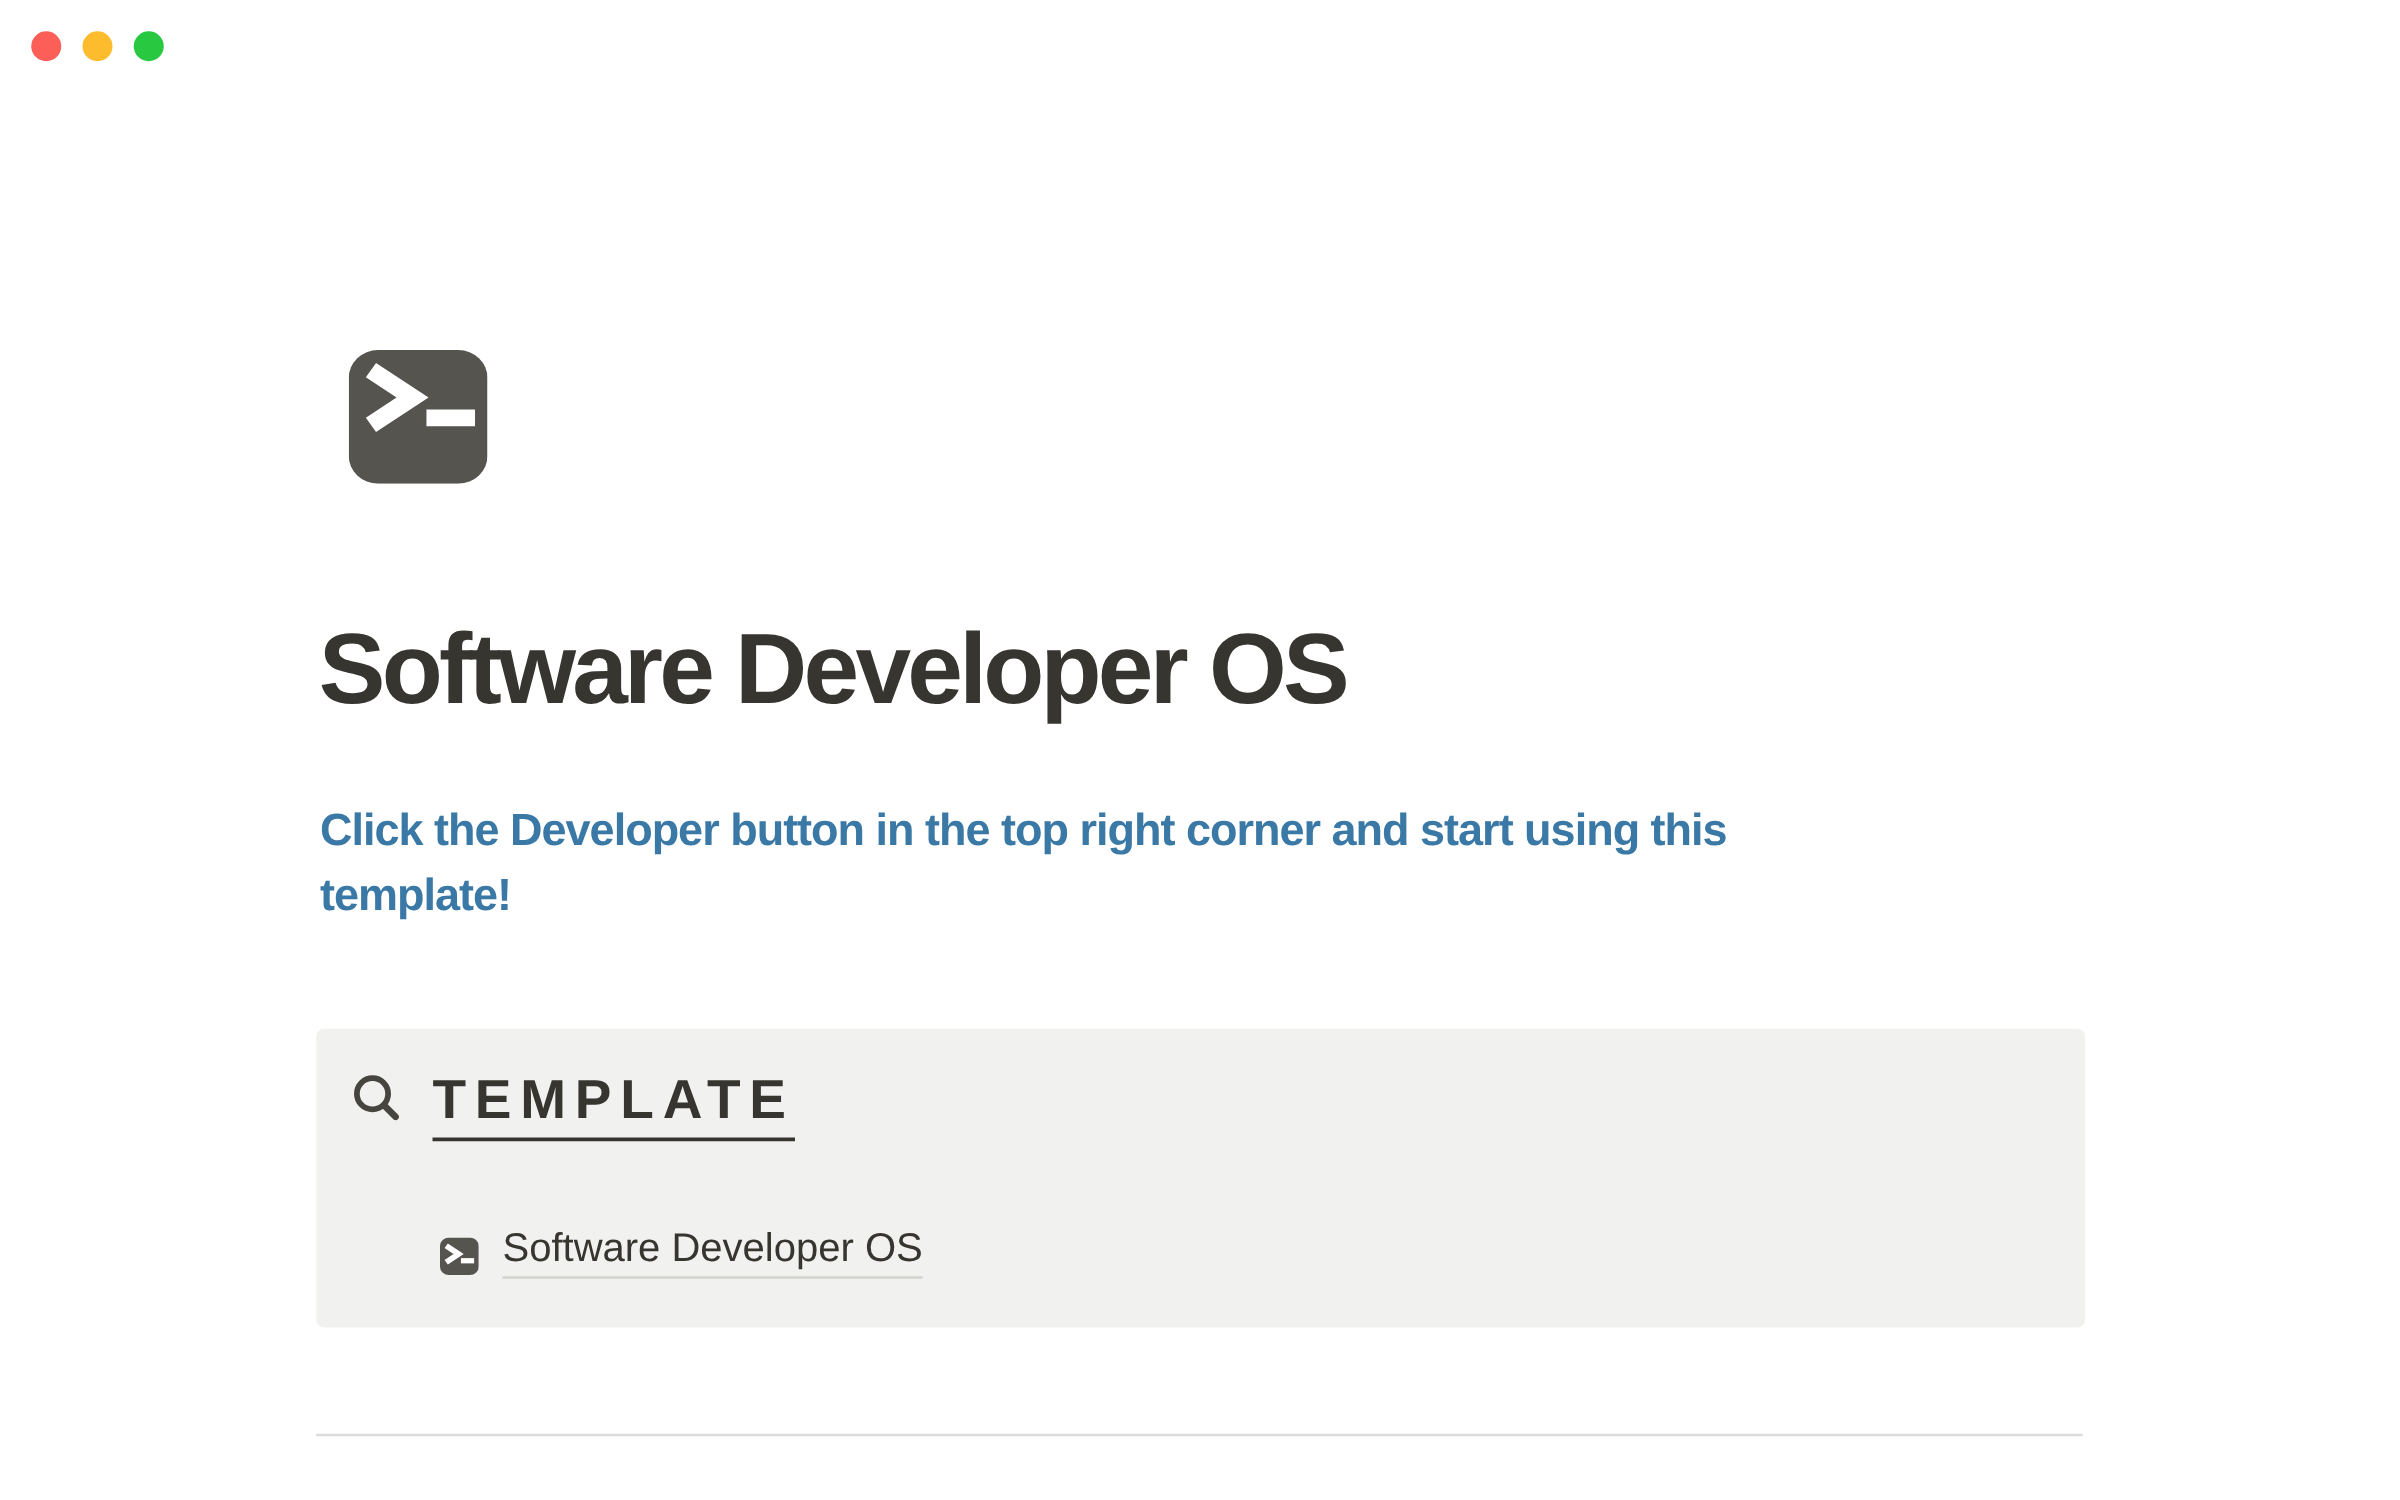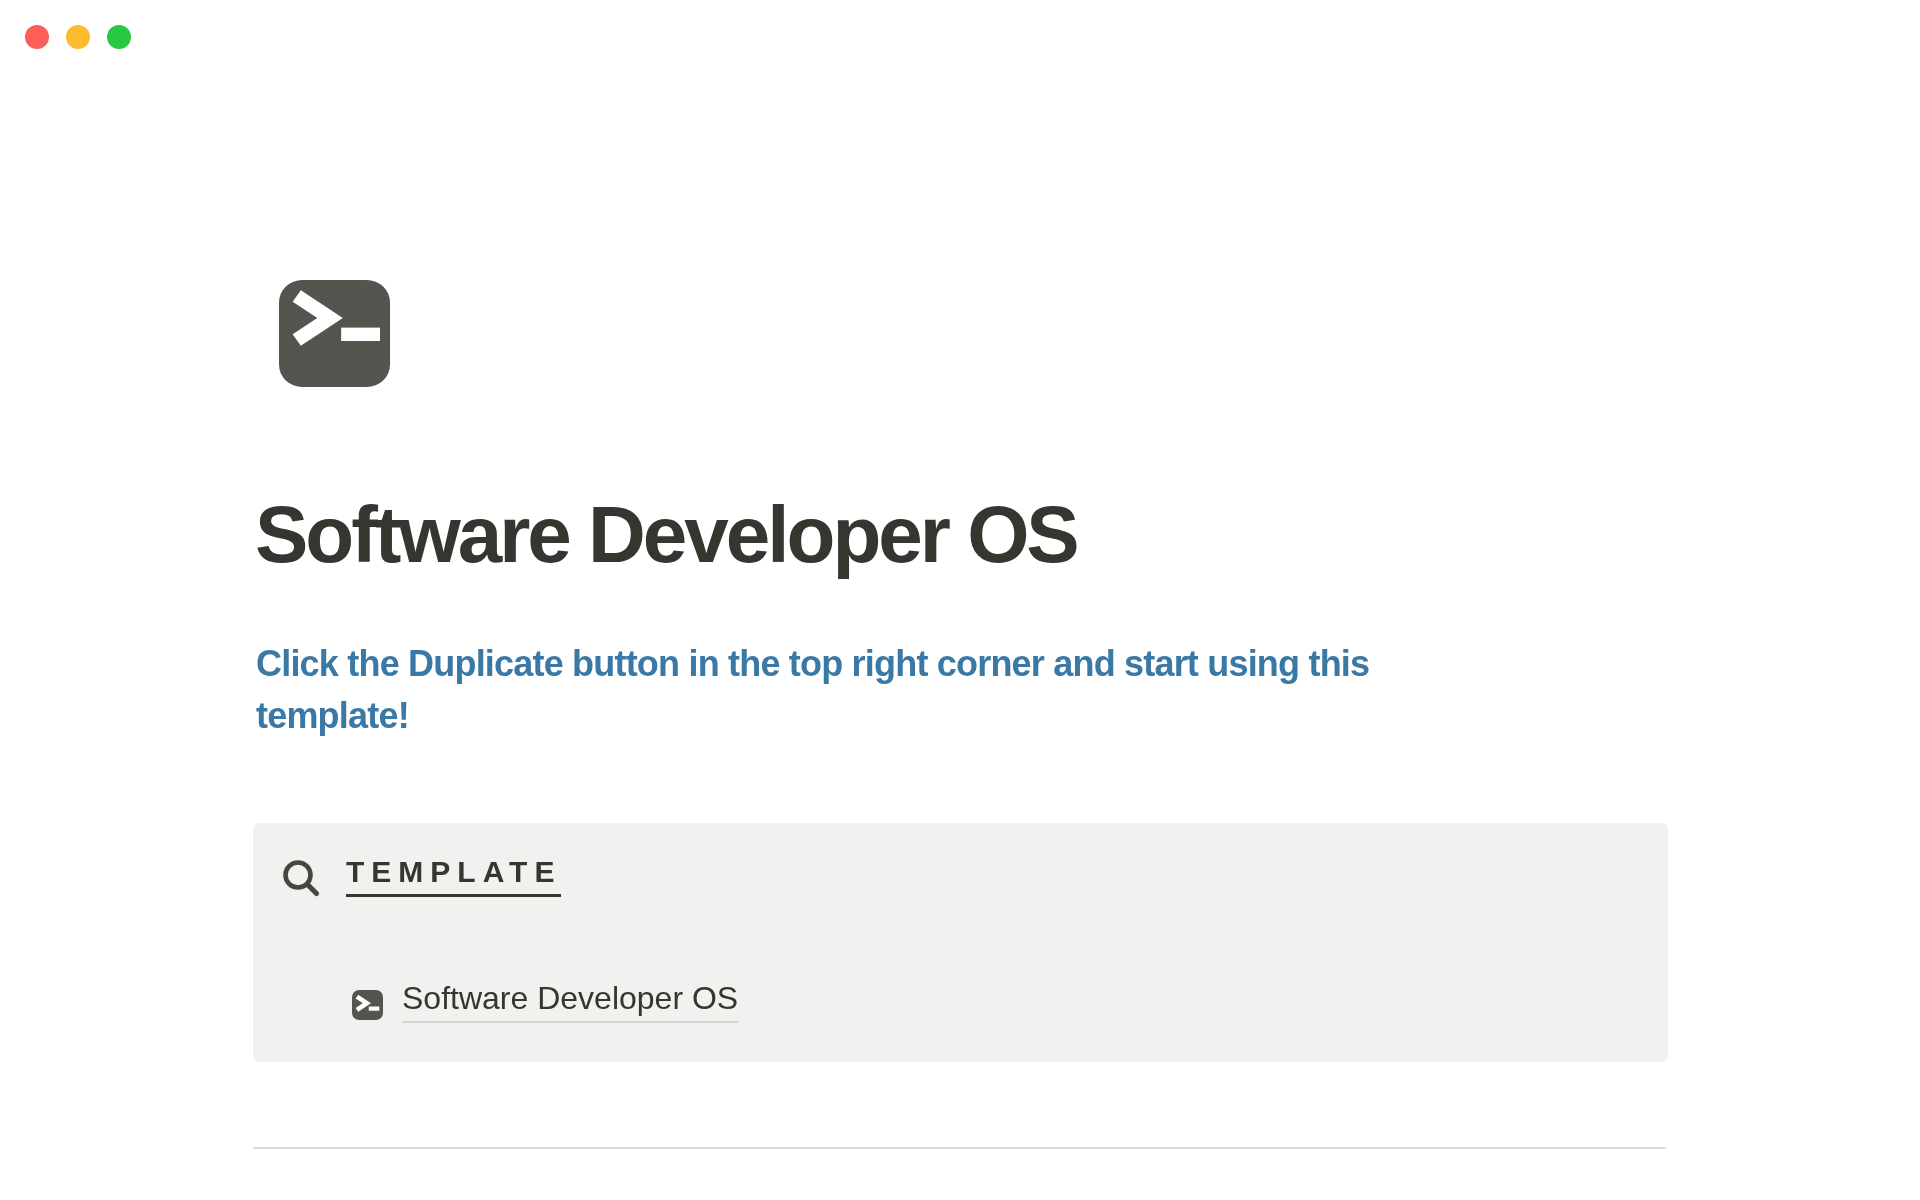--- a/index.html
+++ b/index.html
@@ -60,21 +60,21 @@
   }
   .search-icon {
     position: absolute; left: 27px; top: 34px;
     width: 42px; height: 42px;
   }
   .search-icon svg { width: 100%; height: 100%; display: block; }
 
   .template-heading {
     position: absolute; left: 93px; top: 32px;
     display: inline-block;
-    font-size: 30px; font-weight: 700;
+    font-size: 44px; font-weight: 700;
     letter-spacing: 7px;
     color: #37352F;
     padding-bottom: 5px;
     border-bottom: 3px solid #37352F;
   }
 
   .template-link-row {
     position: absolute; left: 99px; top: 160px;
     display: flex; align-items: center; gap: 19px;
     cursor: pointer;
@@ -111,21 +111,21 @@
 <div class="page-icon">
   <svg viewBox="0 0 100 100" preserveAspectRatio="none" aria-hidden="true">
     <rect x="0" y="0" width="100" height="100" rx="21" fill="#56544F"></rect>
     <path d="M 16 15 L 46 35.5 L 16 56" fill="none" stroke="#FFFFFF" stroke-width="13" stroke-linejoin="miter" stroke-linecap="butt"></path>
     <rect x="56" y="44.5" width="35" height="12.5" fill="#FFFFFF"></rect>
   </svg>
 </div>
 
 <h1 class="page-title">Software Developer OS</h1>
 
-<h2 class="instruction">Click the Duplicate button in the top right corner and start using this
+<h2 class="instruction">Click the Developer button in the top right corner and start using this
 template!</h2>
 
 <div class="template-box">
   <span class="search-icon">
     <svg viewBox="0 0 42 42" aria-hidden="true">
       <circle cx="18" cy="18" r="12.5" fill="none" stroke="#47453F" stroke-width="4.6"></circle>
       <line x1="27.5" y1="27.5" x2="36.5" y2="36.5" stroke="#47453F" stroke-width="5.2" stroke-linecap="round"></line>
     </svg>
   </span>
   <span class="template-heading">TEMPLATE</span>

